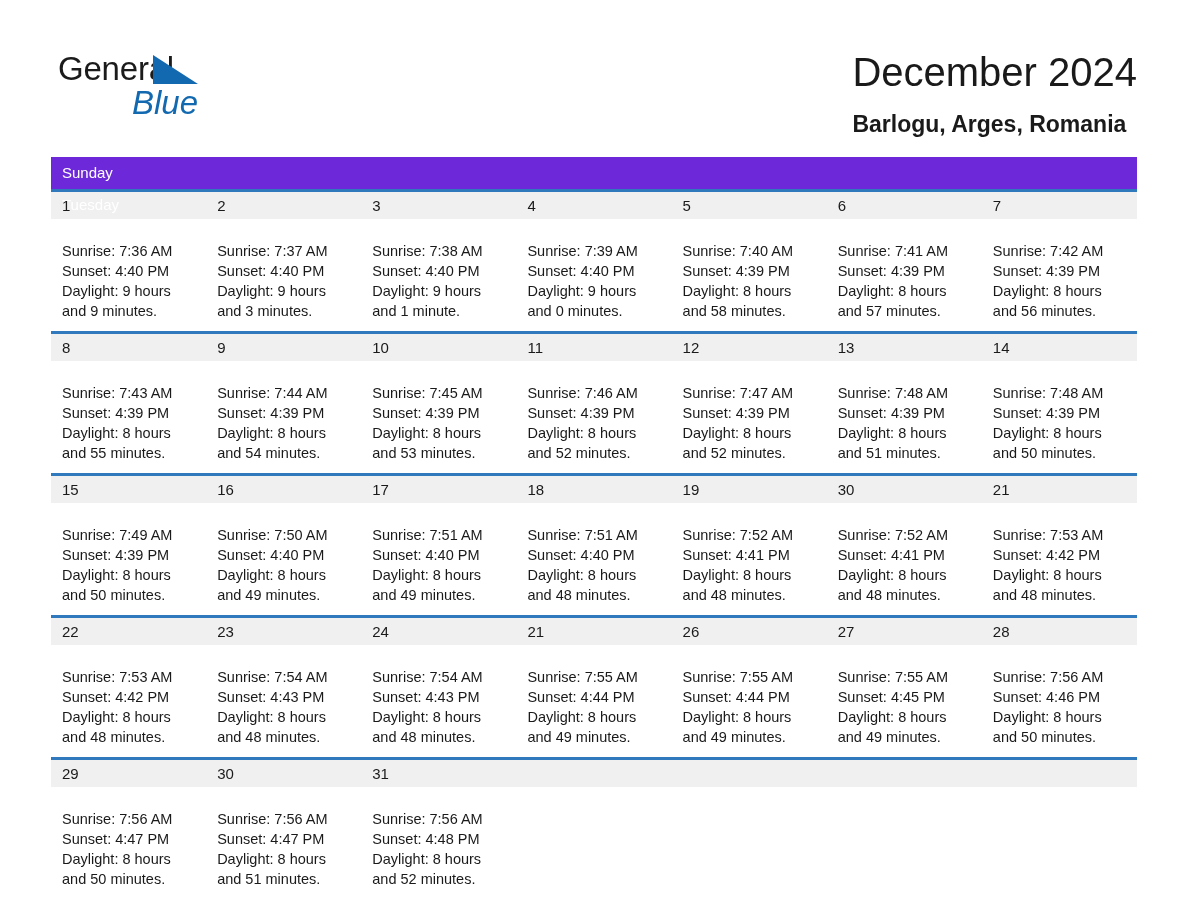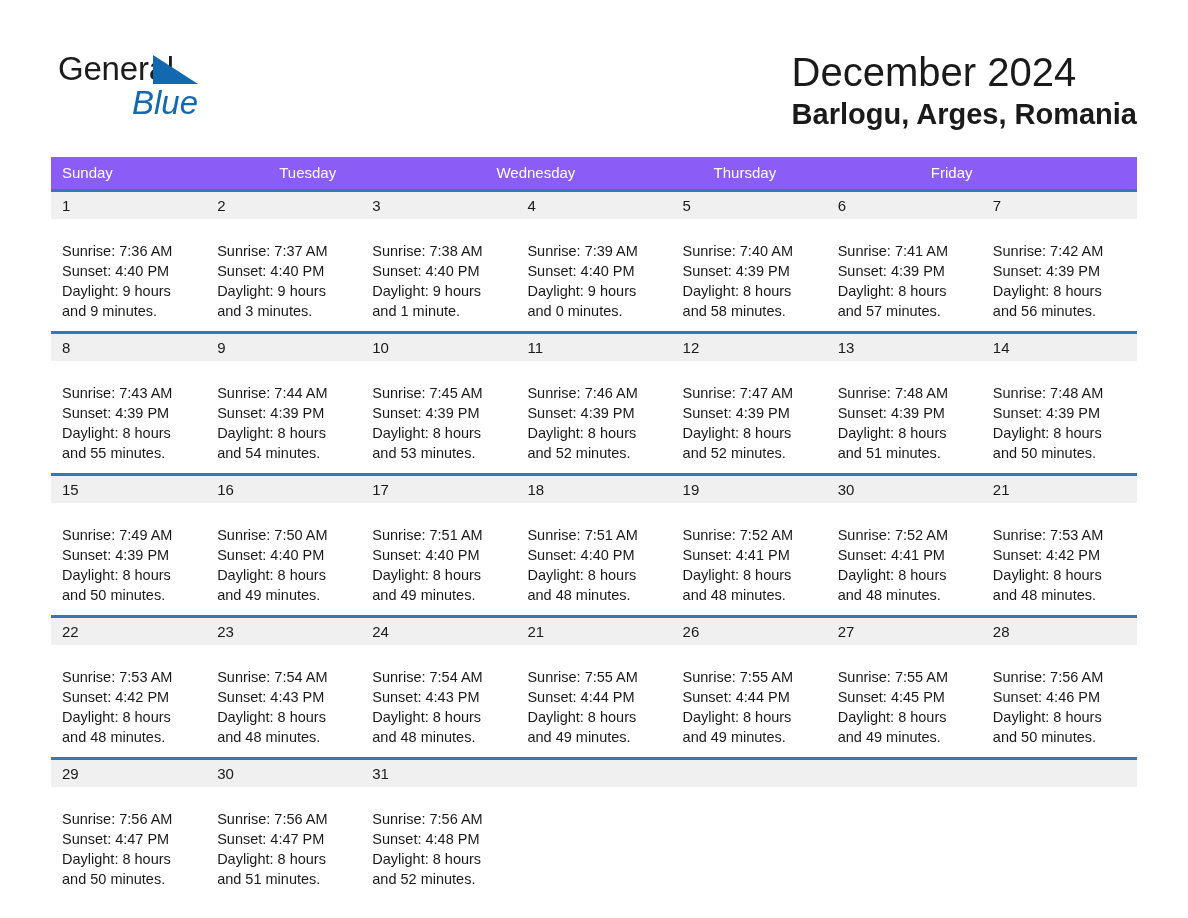--- a/index.html
+++ b/index.html
@@ -67,40 +67,41 @@
     text-align: left;
   }
   .cal-title {
     font-size: 40px;
     line-height: 48px;
     font-weight: 400;
     color: #1a1a1a;
     white-space: nowrap;
   }
   .cal-subtitle {
-    font-size: 29px;
+    font-size: 23px;
     line-height: 29px;
     font-weight: 700;
     color: #1a1a1a;
-    margin-top: 4px;
+    margin-top: 14px;
     white-space: nowrap;
   }
 
   
   .calendar {
     position: absolute;
     left: 51px;
     top: 157px;
     width: 1086px;
   }
   .dow-row {
     display: flex;
     width: 100%;
-    background: #8b5cf6;
+    background: #6d28d9;
     height: 32px;
+    flex-direction: column;
   }
   .dow-cell {
     flex: 1 1 0;
     color: #ffffff;
     font-size: 15px;
     line-height: 32px;
     padding-left: 11px;
     box-sizing: border-box;
     white-space: nowrap;
   }

